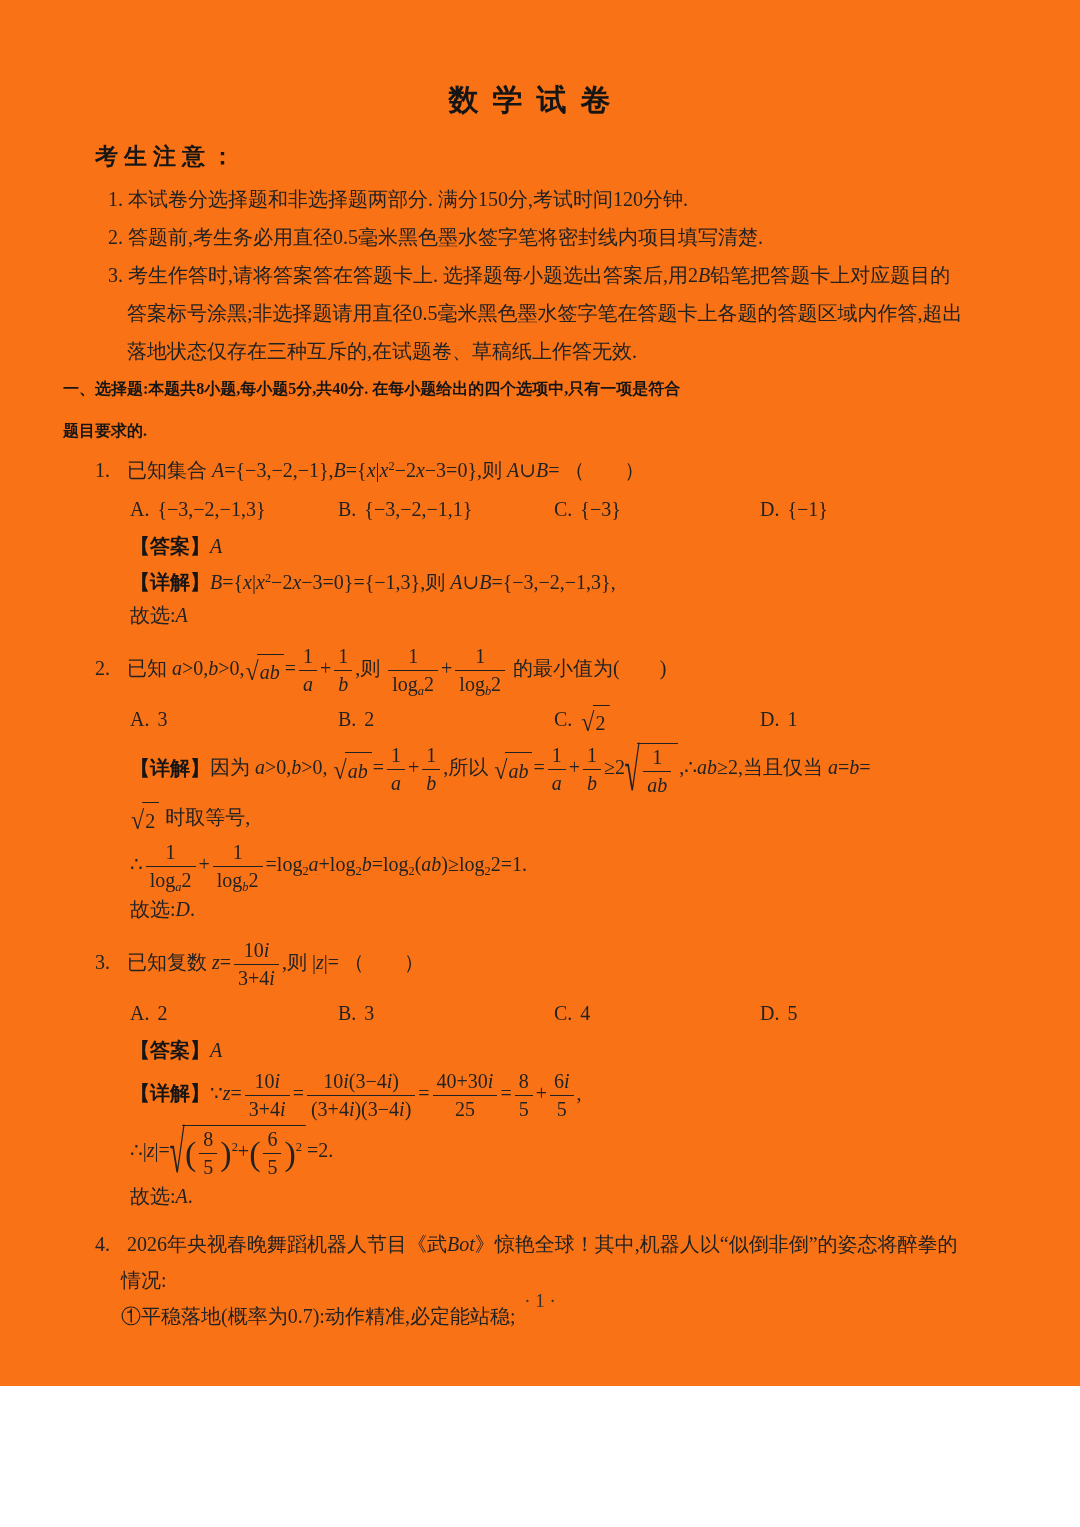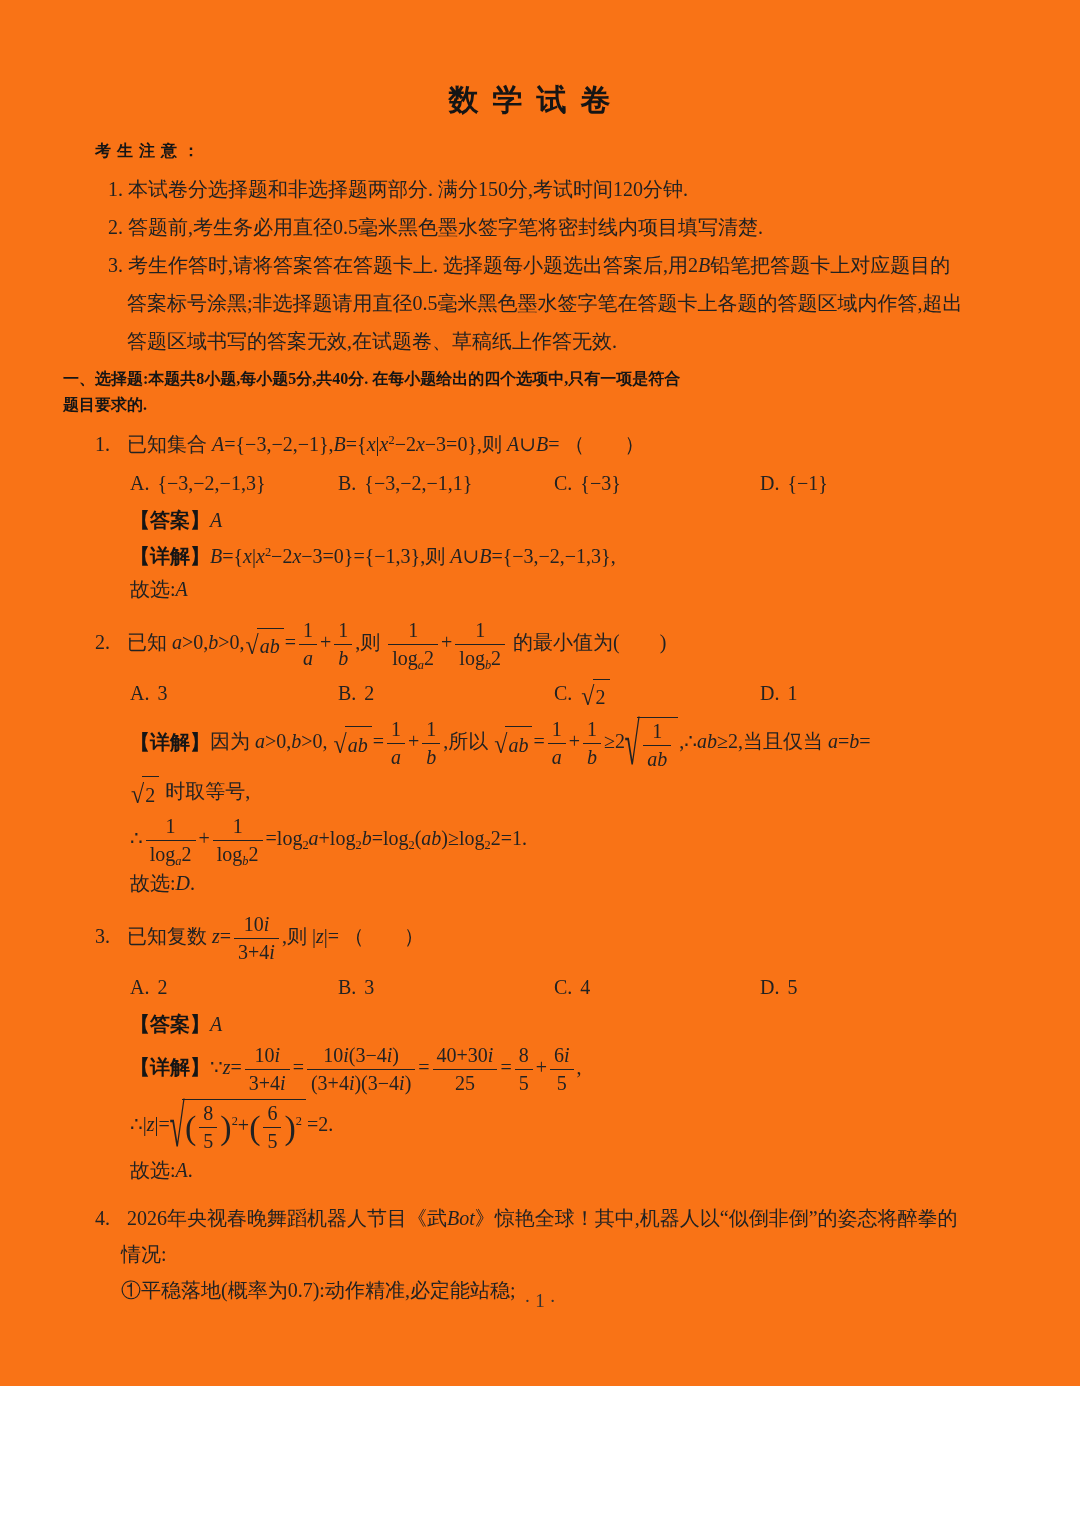--- a/index.html
+++ b/index.html
@@ -17,21 +17,21 @@
   }
   .title{
     margin:0 0 20px 0;
     text-align:center;
     font-size:30px;font-weight:700;
     letter-spacing:14px;
     color:#151515;
   }
   .notice-label{
     margin:0 0 8px 32px;
-    font-size:16px;font-weight:700;letter-spacing:6px;color:#151515;
+    font-size:23px;font-weight:700;letter-spacing:6px;color:#151515;
   }
   .notice-line{margin-left:45px;line-height:1.9;}
   .notice-line.cont{margin-left:64px;}
   .sec-heading{
     margin-top:6px;
     font-size:16px;font-weight:700;line-height:1.6;color:#151515;
   }
   .q-stem{margin:12px 0 0 32px;line-height:1.55;}
   .q-stem.tallrow{margin-top:14px;}
   .qnum{display:inline-block;min-width:32px;}
@@ -72,24 +72,24 @@
 
 <div class="page">
 
   <h1 class="title">数学试卷</h1>
 
   <div class="notice-label">考生注意：</div>
   <div class="notice-line">1. 本试卷分选择题和非选择题两部分. 满分150分,考试时间120分钟.</div>
   <div class="notice-line">2. 答题前,考生务必用直径0.5毫米黑色墨水签字笔将密封线内项目填写清楚.</div>
   <div class="notice-line">3. 考生作答时,请将答案答在答题卡上. 选择题每小题选出答案后,用2<i class="mv">B</i>铅笔把答题卡上对应题目的</div>
   <div class="notice-line cont">答案标号涂黑;非选择题请用直径0.5毫米黑色墨水签字笔在答题卡上各题的答题区域内作答,超出</div>
-  <div class="notice-line cont">答题区域书写的答案无效,在试题卷、草稿纸上作答无效.</div>
+  <div class="notice-line cont">落地状态仅存在三种互斥的,在试题卷、草稿纸上作答无效.</div>
 
   <div class="sec-heading">一、选择题:本题共8小题,每小题5分,共40分. 在每小题给出的四个选项中,只有一项是符合</div>
-  <div class="sec-heading" style="margin-top:0">题目要求的.</div>
+  <div class="sec-heading" style="margin-top:16px">题目要求的.</div>
 
   <section>
     <div class="q-stem">
       <span class="qnum">1.</span><span>已知集合 <i class="mv">A</i>={−3,−2,−1},<i class="mv">B</i>={<i class="mv">x</i>|<i class="mv">x</i><sup>2</sup>−2<i class="mv">x</i>−3=0},则 <i class="mv">A</i>∪<i class="mv">B</i>= （　　）</span>
     </div>
     <div class="q-options">
       <span><span class="opt-label">A.</span><span>{−3,−2,−1,3}</span></span>
       <span><span class="opt-label">B.</span><span>{−3,−2,−1,1}</span></span>
       <span><span class="opt-label">C.</span><span>{−3}</span></span>
       <span><span class="opt-label">D.</span><span>{−1}</span></span>

